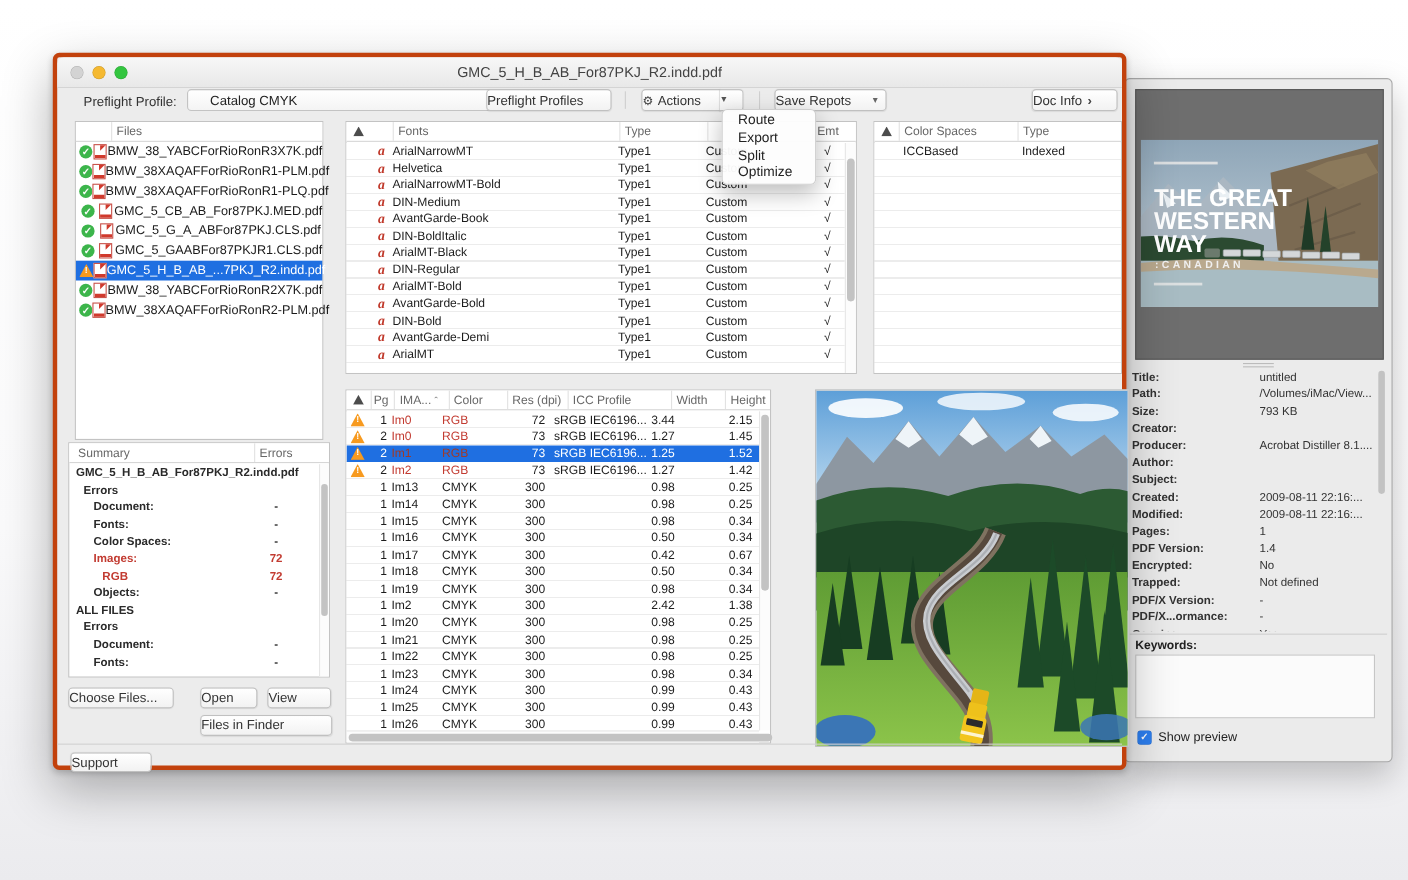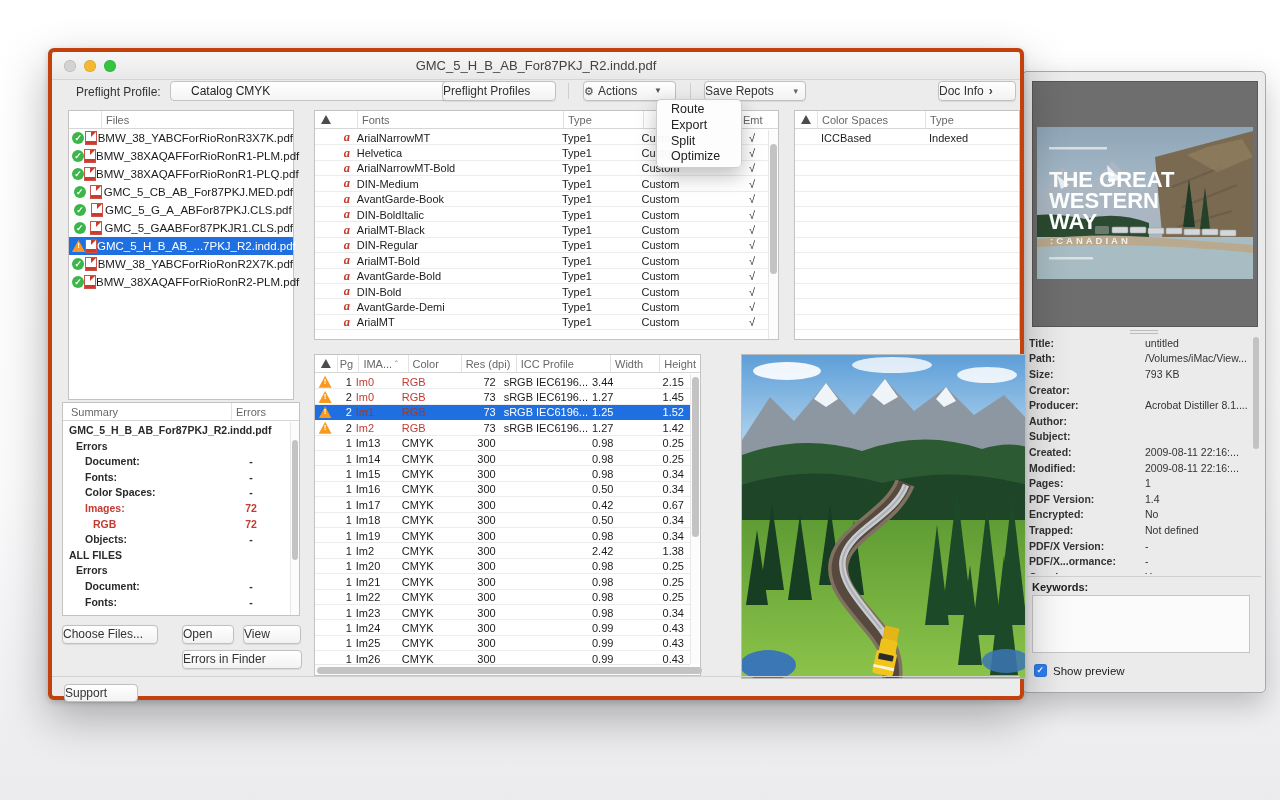--- a/index.html
+++ b/index.html
@@ -940,21 +940,21 @@
         <rect x="135" y="312" width="21" height="3" fill="#ffffff" opacity=".8"></rect>
       </g>
       <ellipse cx="26" cy="310" rx="28" ry="15" fill="#3b76b5"></ellipse>
       <ellipse cx="264" cy="306" rx="24" ry="12" fill="#3b76b5" opacity=".85"></ellipse>
     </svg>
   </div>
 
   <div class="btn choose-btn">Choose Files...</div>
   <div class="btn open-btn">Open</div>
   <div class="btn view-btn">View</div>
-  <div class="btn reveal-btn">Errors in Finder</div>
+  <div class="btn reveal-btn">Files in Finder</div>
   <div class="bottom-sep"></div>
   <div class="btn support-btn">Support</div>
 </div>
 
 <div class="menu">
 
     <div class="menu-item"><span>Route</span></div>
 
     <div class="menu-item"><span>Export</span></div>
 

